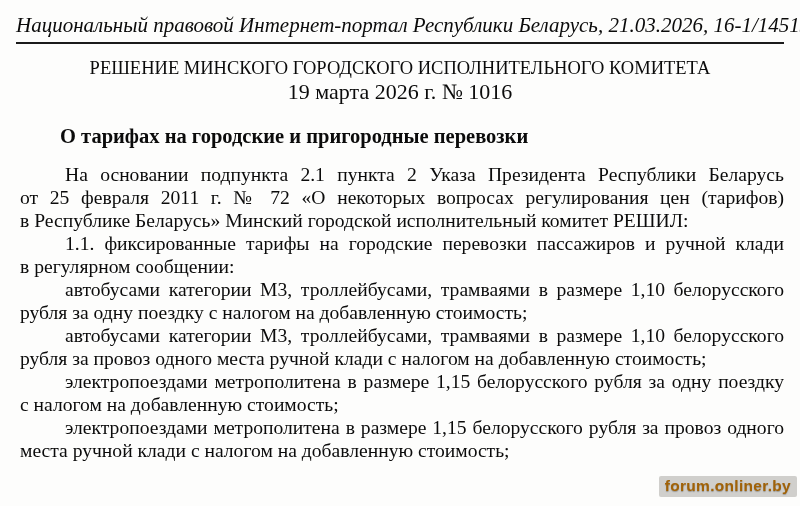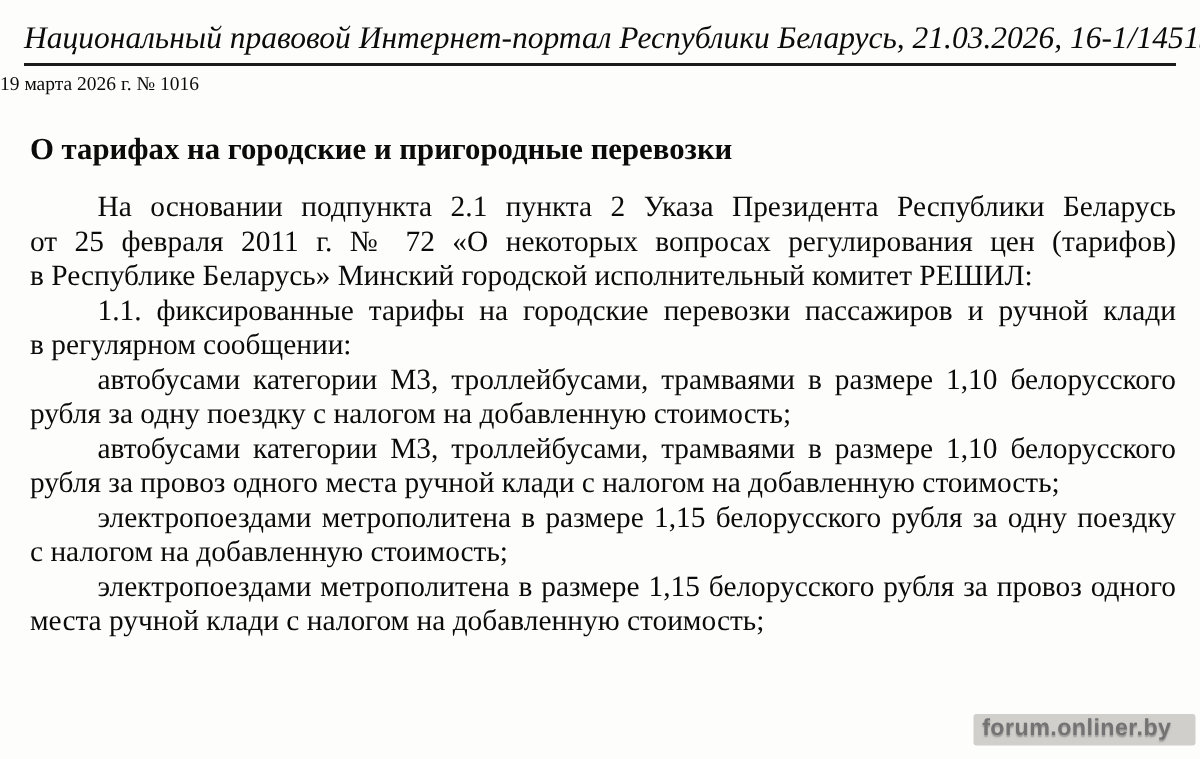--- a/index.html
+++ b/index.html
@@ -26,64 +26,66 @@
     line-height: 25px;
     white-space: nowrap;
   }
   .doc-type {
     margin-top: 13px;
     text-align: center;
     font-size: 18.5px;
     line-height: 23px;
   }
   .doc-date {
-    font-size: 13px;
+    text-align: center;
+    font-size: 22px;
     line-height: 23px;
   }
   .doc-title {
     margin: 21px 20px 0 20px;
     font-weight: bold;
     font-size: 20.5px;
     line-height: 24px;
   }
-  .title-line { display: block; }
+  .title-line { display: block; margin-left: 40px; }
   .body-text {
     margin: 15px 16px 0 20px;
     width: 764px;
     font-size: 19.6px;
     line-height: 23px;
     text-align: justify;
   }
   .body-text p {
     text-indent: 45px;
     margin: 0;
   }
   .watermark {
     position: absolute;
     right: 3px; bottom: 9px;
     font-family: "Liberation Sans", sans-serif;
     font-weight: bold;
     font-size: 15.5px;
     letter-spacing: 0.3px;
-    color: #737373;
+    color: #a16207;
     background: rgba(164, 162, 156, 0.5);
-    padding: 1px 16px 2px 6px;
+    padding: 1px 6px 2px 6px;
     border-radius: 2px;
     text-shadow: 0 1px 1px rgba(110, 108, 104, 0.55);
   }
 </style>
 </head>
 <body>
 
 <div class="page">
 
   <div class="masthead">
     <span>Национальный правовой Интернет-портал Республики Беларусь, 21.03.2026, 16-1/145138</span>
   </div>
 
+  <div class="doc-type">РЕШЕНИЕ МИНСКОГО ГОРОДСКОГО ИСПОЛНИТЕЛЬНОГО КОМИТЕТА</div>
 
   <div class="doc-date">19 марта 2026 г. № 1016</div>
 
   <div class="doc-title">
     <span class="title-line">О тарифах на городские и пригородные перевозки</span>
   </div>
 
   <div class="body-text">
     <p>На основании подпункта&nbsp;2.1 пункта&nbsp;2 Указа Президента Республики Беларусь от&nbsp;25&nbsp;февраля 2011&nbsp;г. №&nbsp;72 «О&nbsp;некоторых вопросах регулирования цен (тарифов) в&nbsp;Республике Беларусь» Минский городской исполнительный комитет РЕШИЛ:</p>
     <p>1.1. фиксированные тарифы на&nbsp;городские перевозки пассажиров и&nbsp;ручной клади в&nbsp;регулярном сообщении:</p>

